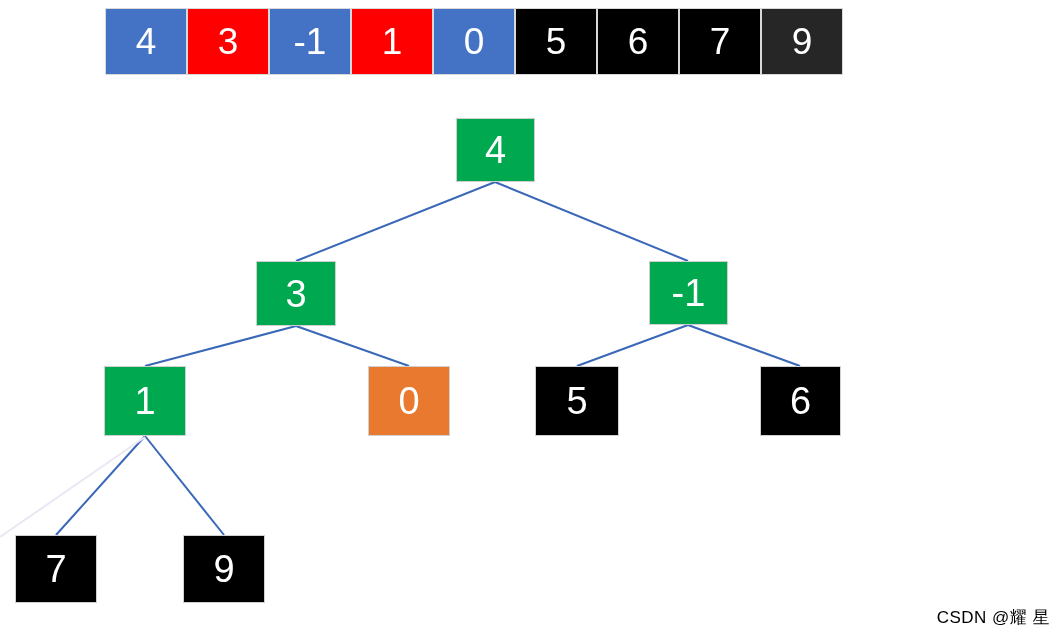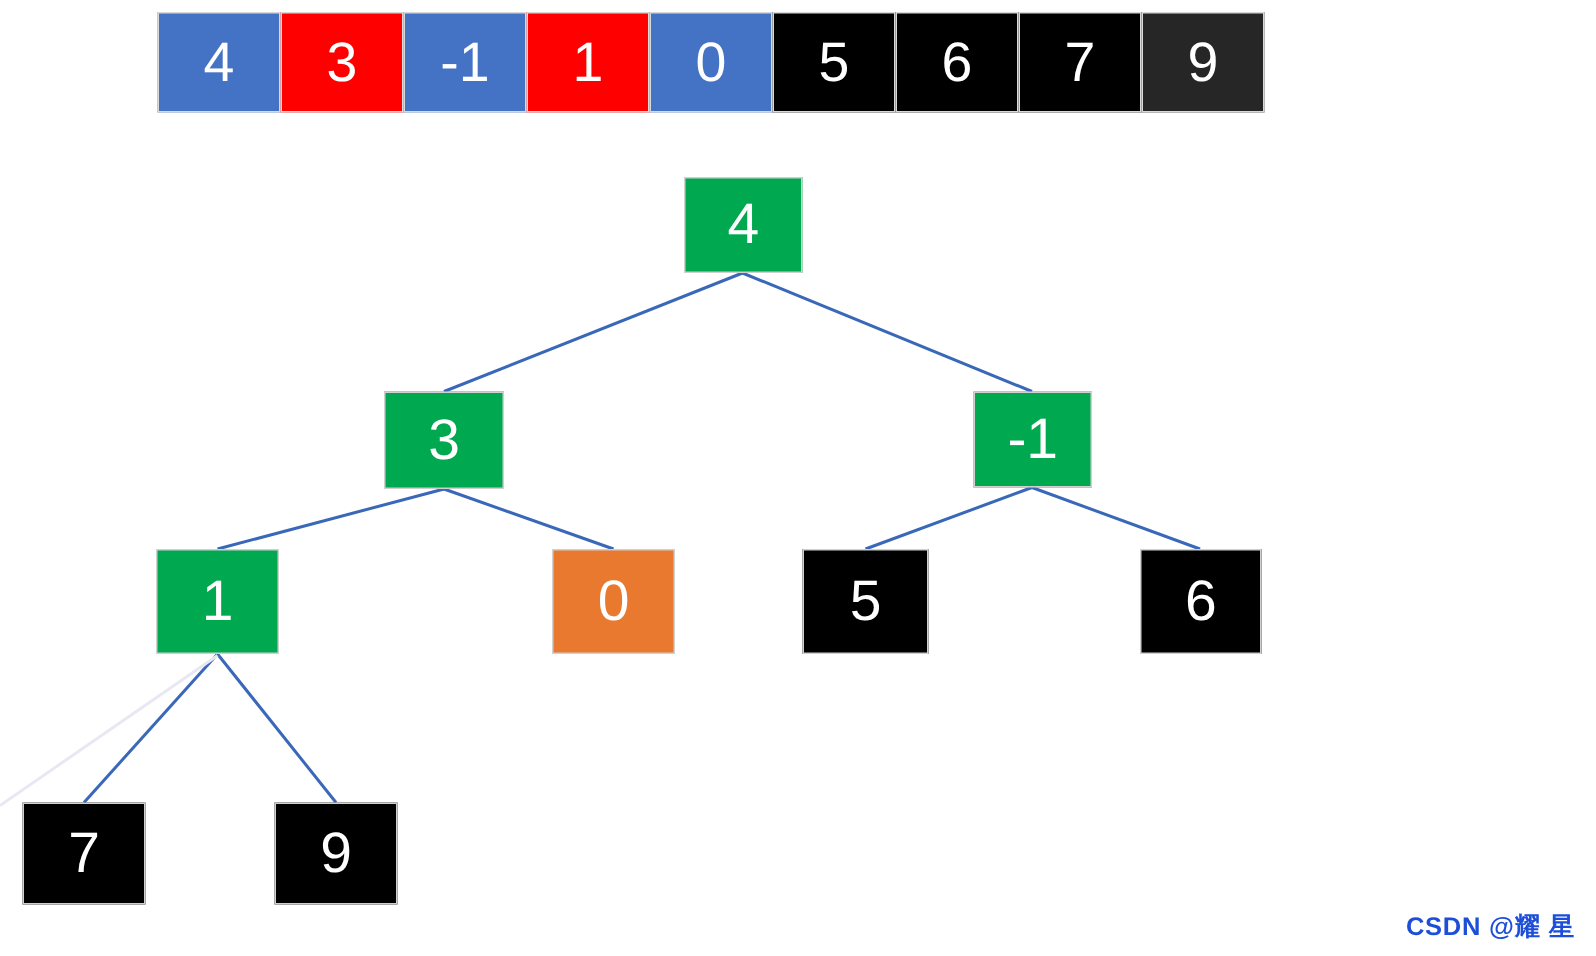--- a/index.html
+++ b/index.html
@@ -64,26 +64,25 @@
     line-height: 1;
     font-weight: 400;
     user-select: none;
   }
 
   
   #watermark {
     position: absolute;
     right: 14px;
     bottom: 8px;
-    color: #1d4ed8;
+    color: #000000;
     font-size: 17px;
     letter-spacing: 0.5px;
     user-select: none;
     white-space: nowrap;
-    font-weight: bold;
   }
 </style>
 </head>
 <body>
 
 <div id="canvas" style="width: 1064px; height: 637px; background: rgb(255, 255, 255);">
 
   <div id="array-strip" style="left: 105px; top: 8px; height: 67px;">
       <div class="array-cell" style="width: 82px; height: 67px; background: rgb(68, 114, 196); border-color: rgb(217, 217, 217);">4</div>
       <div class="array-cell" style="width: 82px; height: 67px; background: rgb(255, 0, 0); border-color: rgb(217, 217, 217);">3</div>

